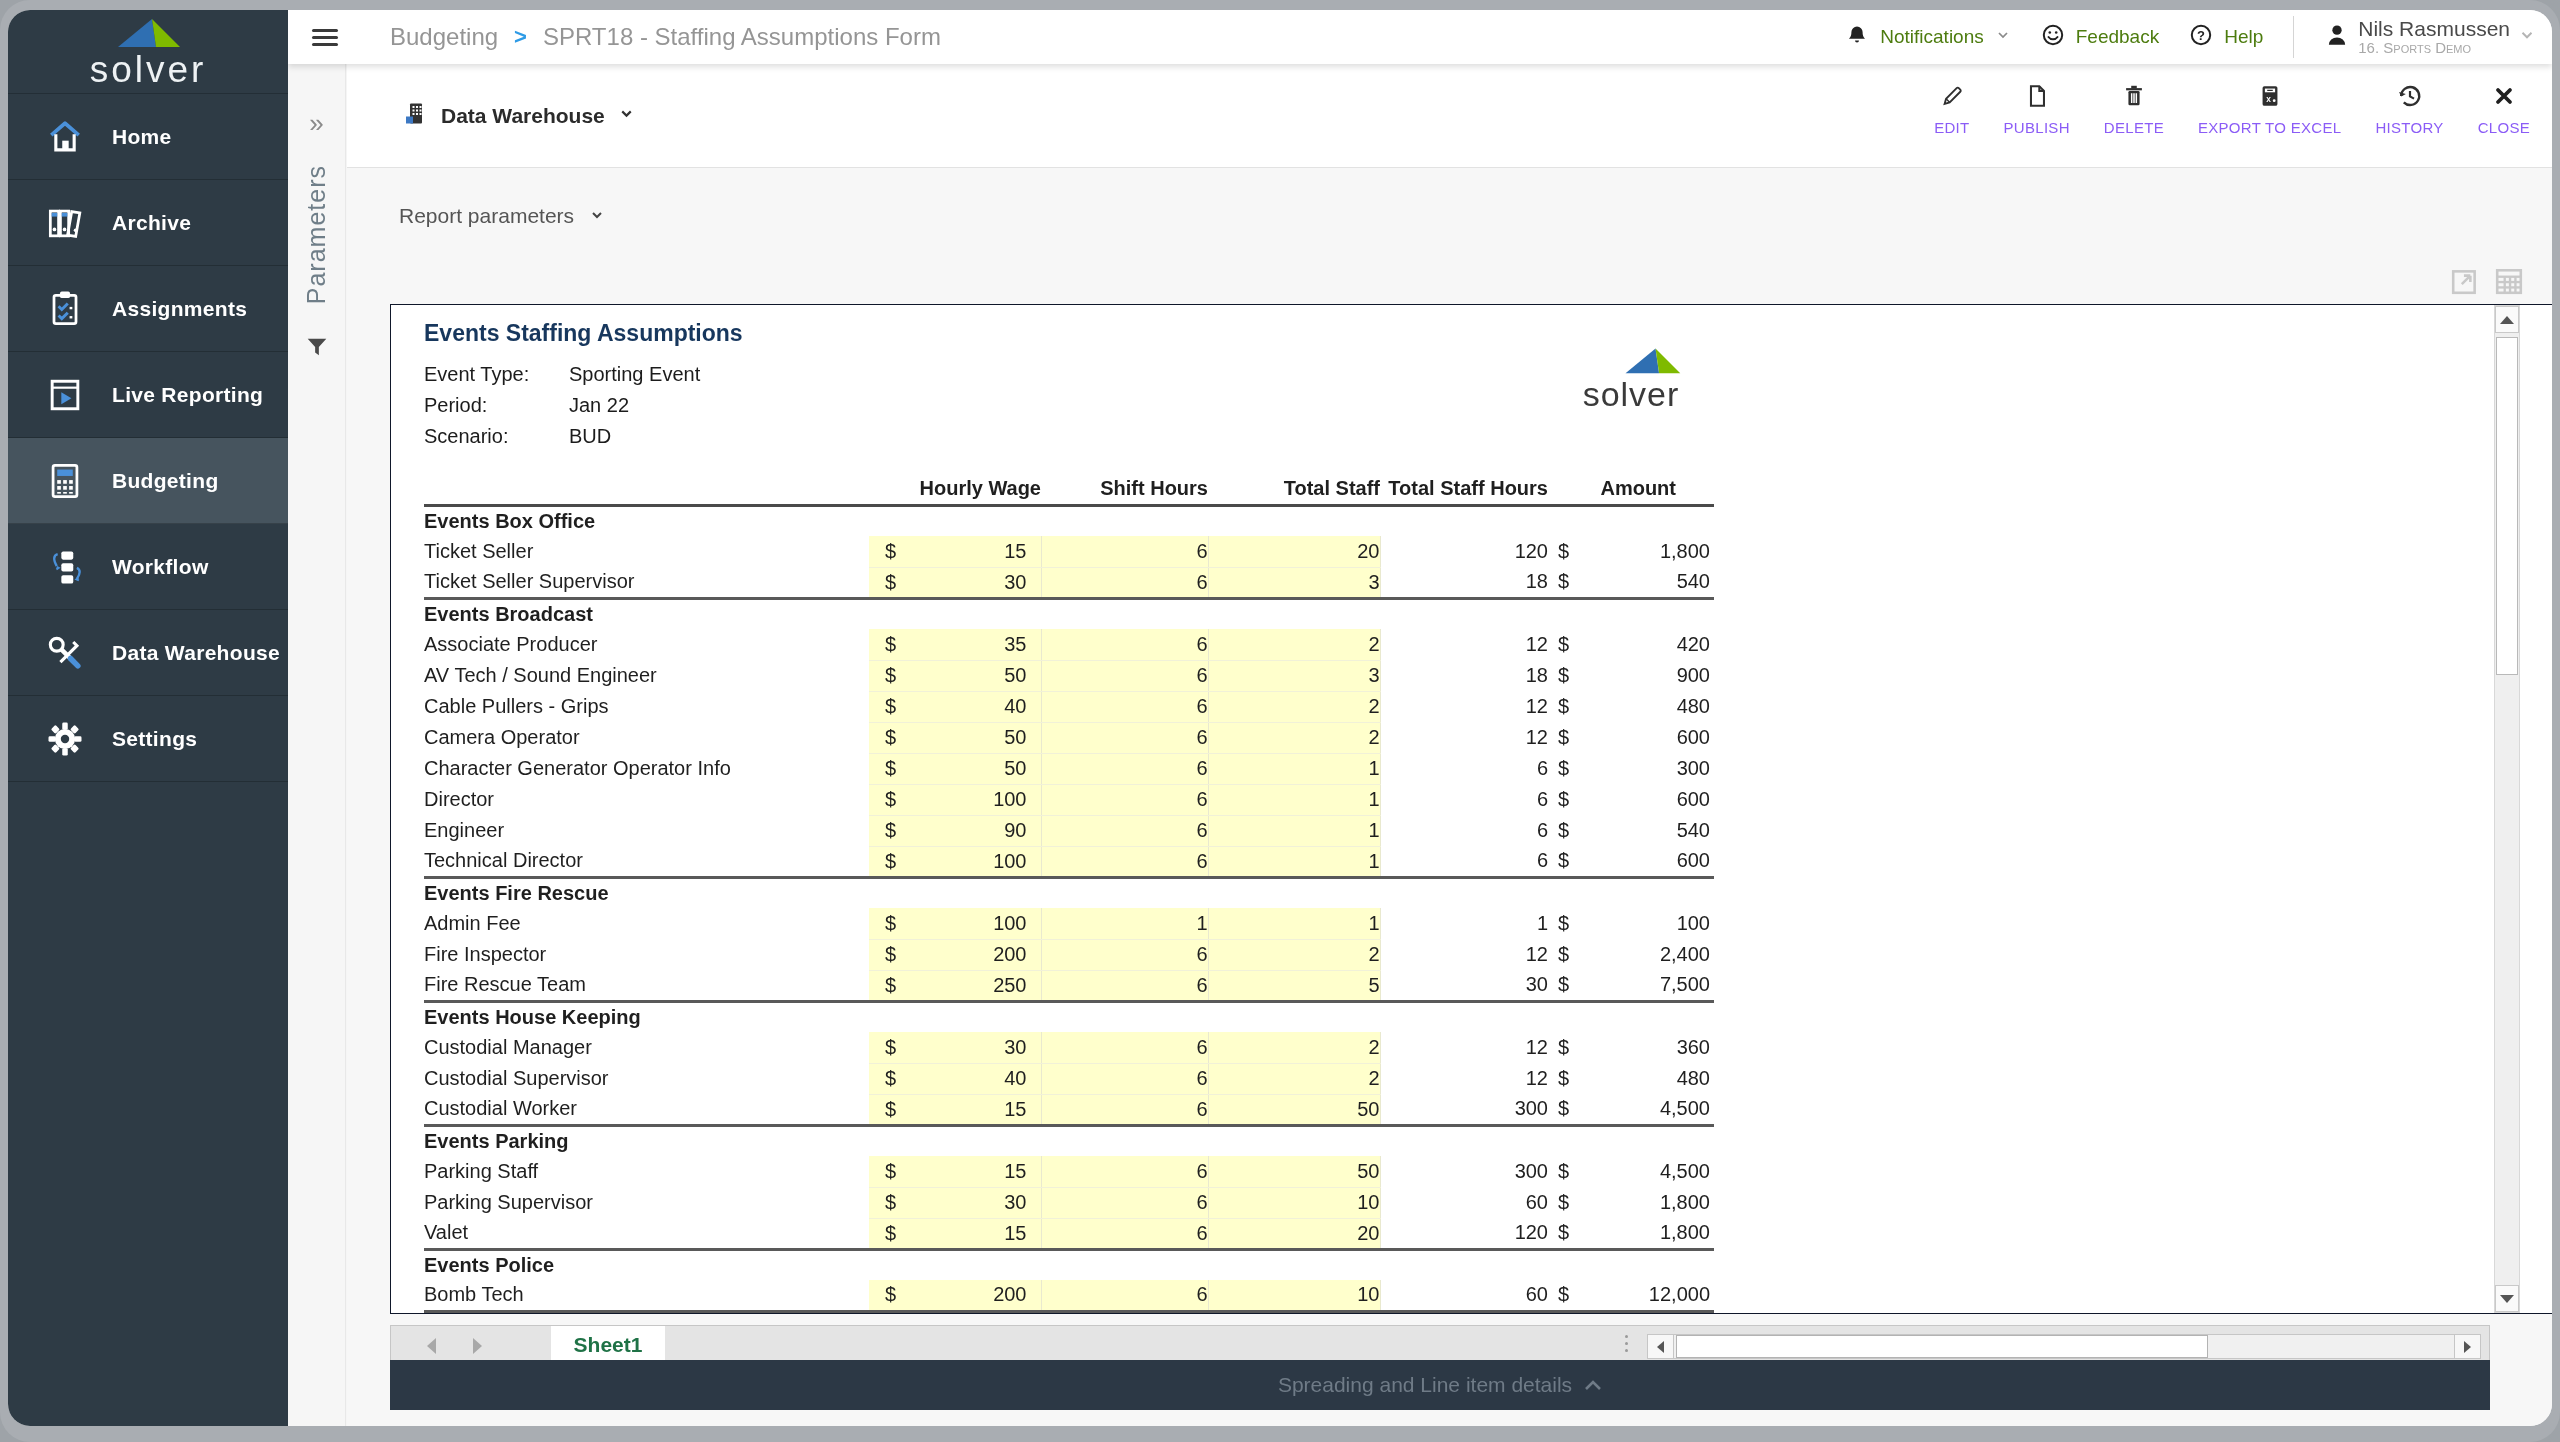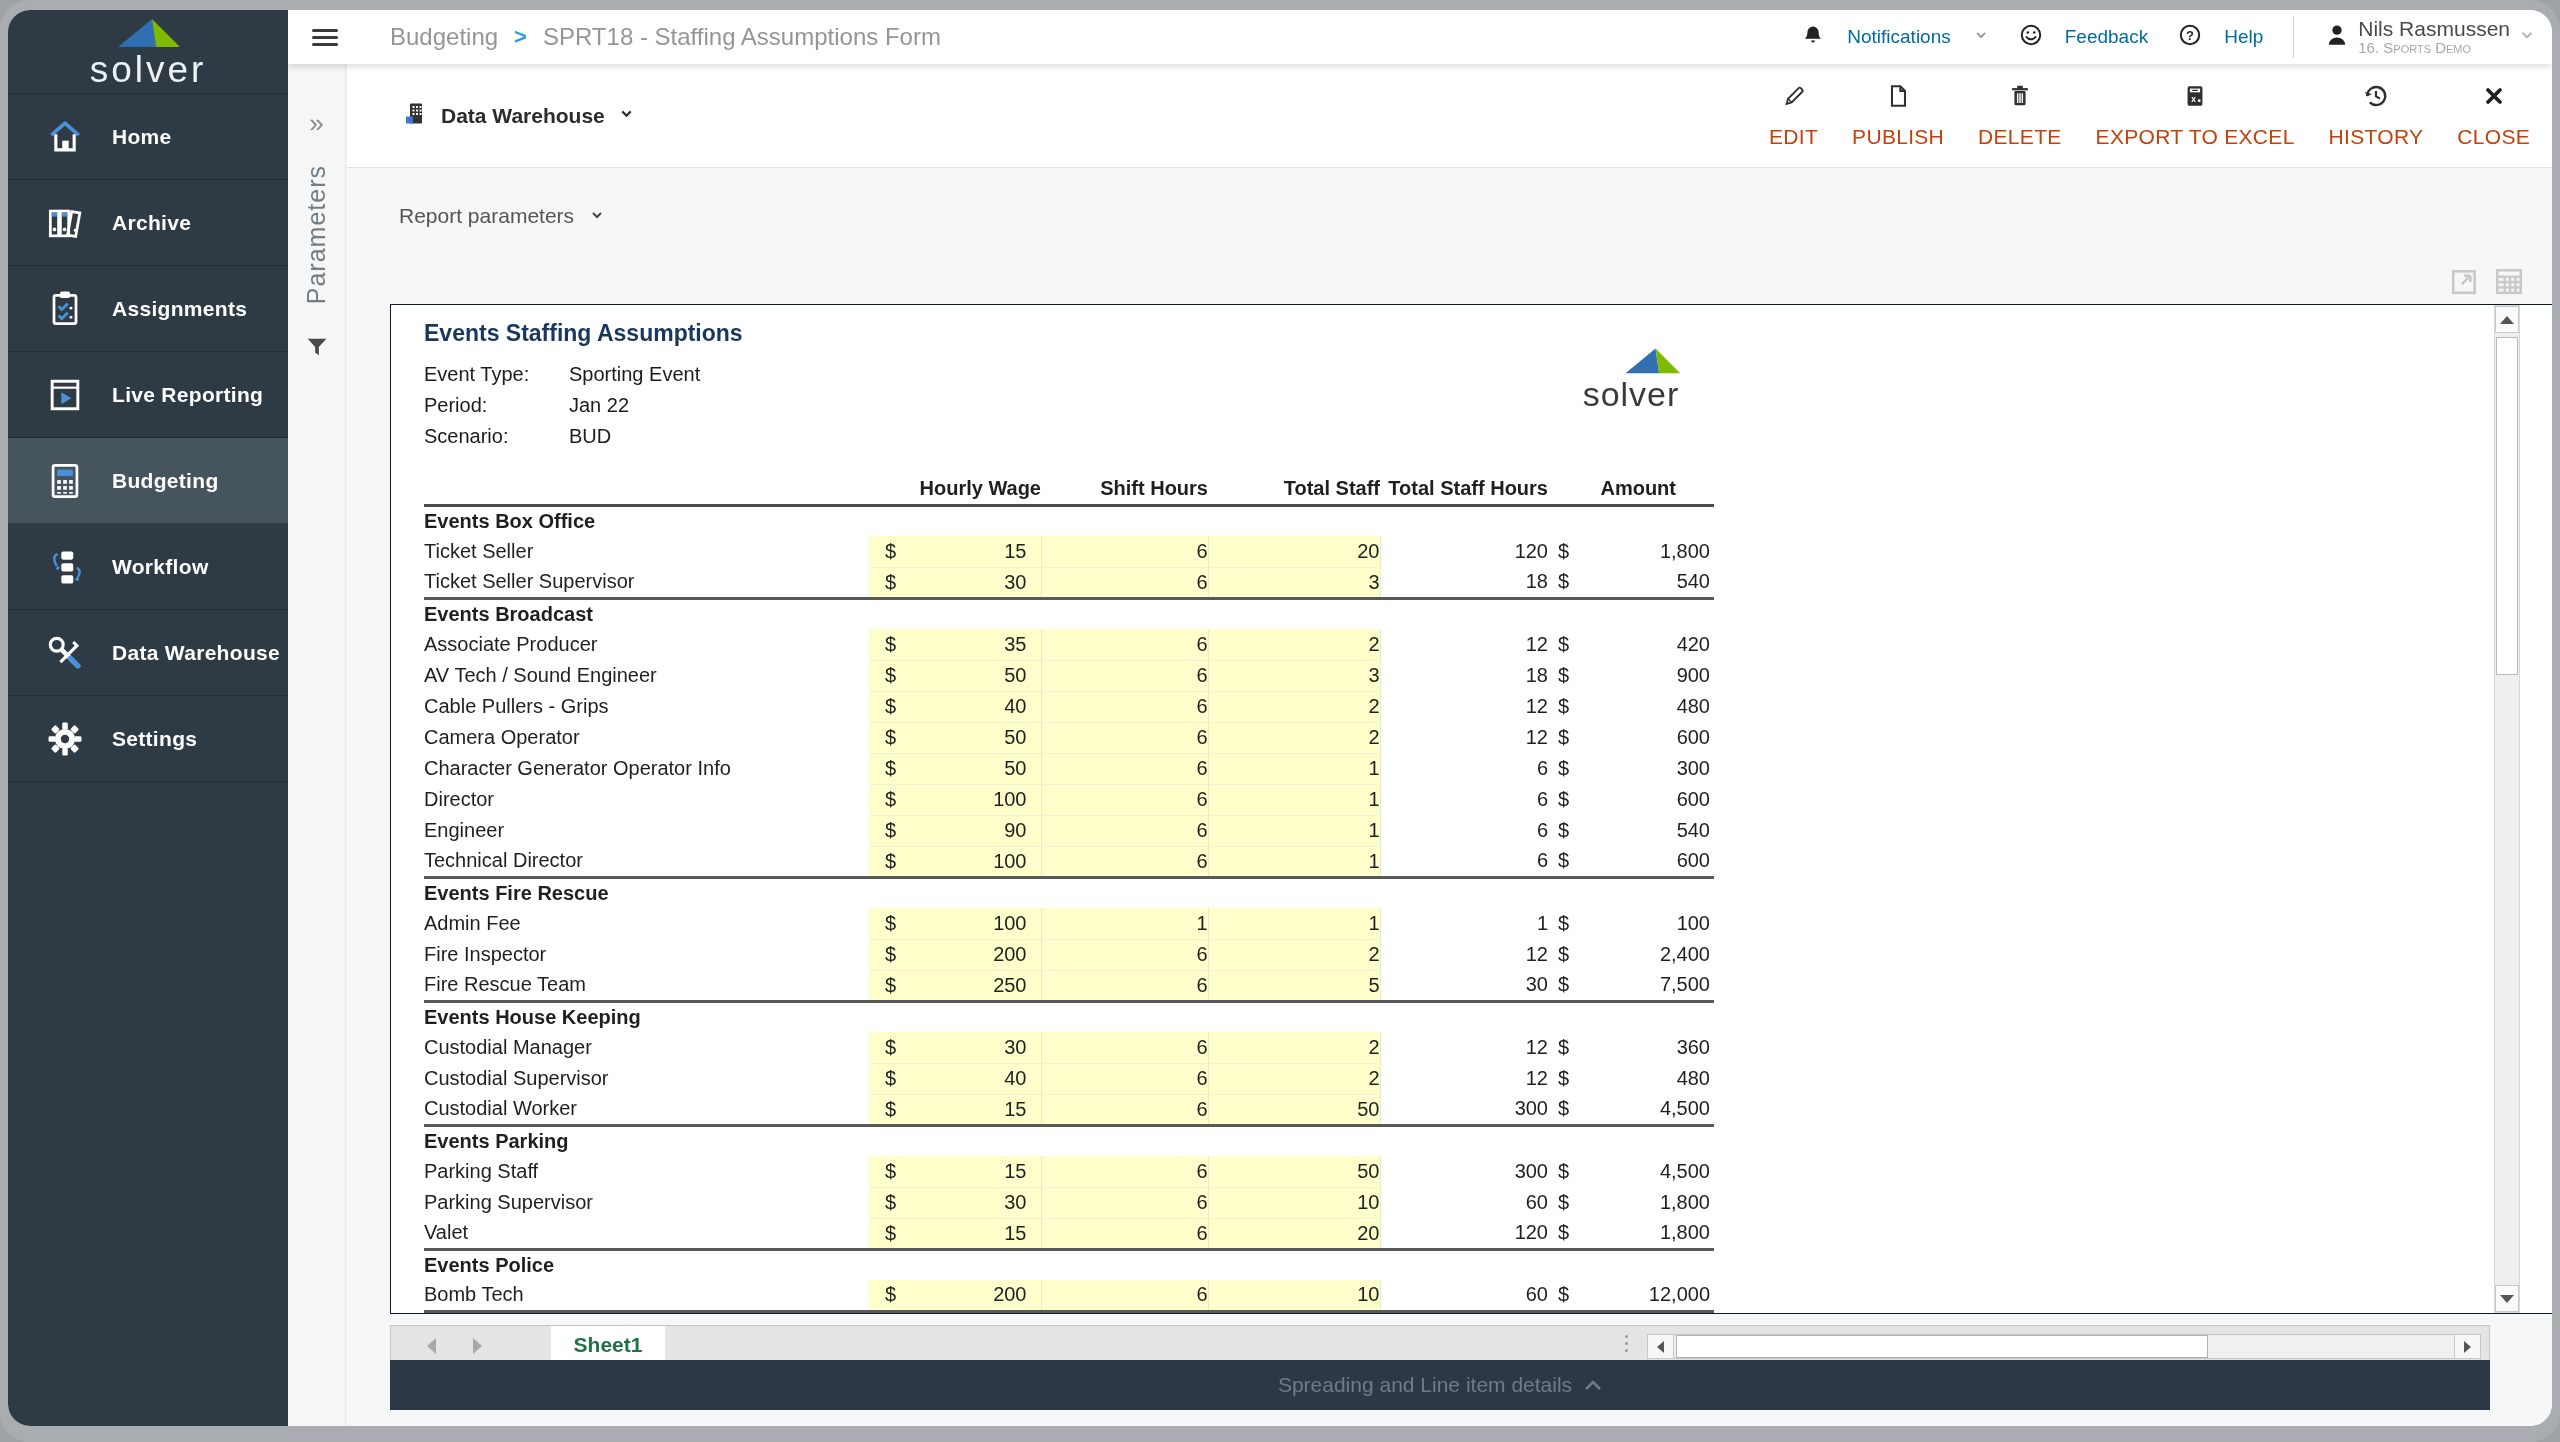--- a/index.html
+++ b/index.html
@@ -17,41 +17,41 @@
   .nav-item .nicon { width:46px; height:46px; flex:0 0 46px; display:flex; align-items:center; justify-content:center; }
   .nav-item .nlabel { color:#ffffff; font-size:21px; font-weight:600; letter-spacing:.3px; }
 
   
   .topbar { position:absolute; left:280px; top:0; right:0; height:54px; background:#fff; box-shadow:0 3px 6px rgba(0,0,0,.13); z-index:15; display:flex; align-items:center; }
   .hamburger { margin-left:24px; width:26px; cursor:pointer; }
   .hamburger i { display:block; height:3px; background:#3a3a3a; border-radius:2px; margin:4px 0; }
   .crumbs { margin-left:52px; display:flex; align-items:center; gap:16px; font-size:24px; color:#959595; }
   .crumb-sep { color:#2e9be6; font-weight:bold; font-size:22px; }
   .top-right { margin-left:auto; margin-right:16px; display:flex; align-items:center; gap:30px; }
-  .top-item { display:flex; align-items:center; gap:22px; font-size:19px; color:#0369a1; cursor:pointer; }
+  .top-item { display:flex; align-items:center; gap:11px; font-size:19px; color:#4d7c0f; cursor:pointer; }
   .vdiv { width:1px; height:42px; background:#d5d5d5; }
   .userblock { display:flex; align-items:center; gap:8px; cursor:pointer; }
   .uname { font-size:21px; color:#4a4a4a; line-height:1.1; }
   .utenant { font-size:15px; color:#a8a8a8; font-variant:small-caps; line-height:1.1; }
 
   
   .pstrip { position:absolute; left:280px; top:54px; bottom:0; width:58px; background:#f6f6f6; border-right:1px solid #e8e8e8; z-index:10; text-align:center; }
   .pstrip .dbl { display:block; margin-top:44px; color:#8a8a8a; font-size:26px; cursor:pointer; }
   .pstrip .ptitle { display:inline-block; margin-top:26px; writing-mode:vertical-rl; transform:rotate(180deg); font-size:25px; color:#6f7e88; letter-spacing:1px; }
   .pstrip .funnel { display:block; margin:26px auto 0; cursor:pointer; }
 
   
   .content { position:absolute; left:339px; top:54px; right:0; bottom:0; background:#f7f7f7; }
   .toolbar { position:absolute; left:0; right:0; top:0; height:104px; background:#fff; border-bottom:1px solid #e2e2e2; }
   .src { position:absolute; left:55px; top:50%; transform:translateY(-50%); display:flex; align-items:center; gap:13px; cursor:pointer; }
   .src-label { font-size:21px; font-weight:bold; color:#2b2b2b; }
   .actions { position:absolute; right:22px; top:16px; display:flex; gap:34px; }
   .action { display:flex; flex-direction:column; align-items:center; cursor:pointer; }
   .action .aicon { height:32px; display:flex; align-items:center; }
-  .action .albl { margin-top:13px; font-size:21px; color:#c2410c; letter-spacing:.3px; white-space:nowrap; }
+  .action .albl { margin-top:7px; font-size:15px; color:#8b5cf6; letter-spacing:.3px; white-space:nowrap; }
 
   .rparams { position:absolute; left:52px; top:140px; display:flex; align-items:center; gap:15px; cursor:pointer; }
   .rparams span { font-size:21px; color:#555; }
 
   .card-icons { position:absolute; top:202px; right:28px; display:flex; gap:14px; }
   .card-icons span { cursor:pointer; }
 
   
   .card { position:absolute; left:43px; top:240px; width:2496px; height:1010px; background:#fff; border:1px solid #0f172a; overflow:hidden; }
   .card-inner { position:relative; padding:14px 0 0 33px; }

